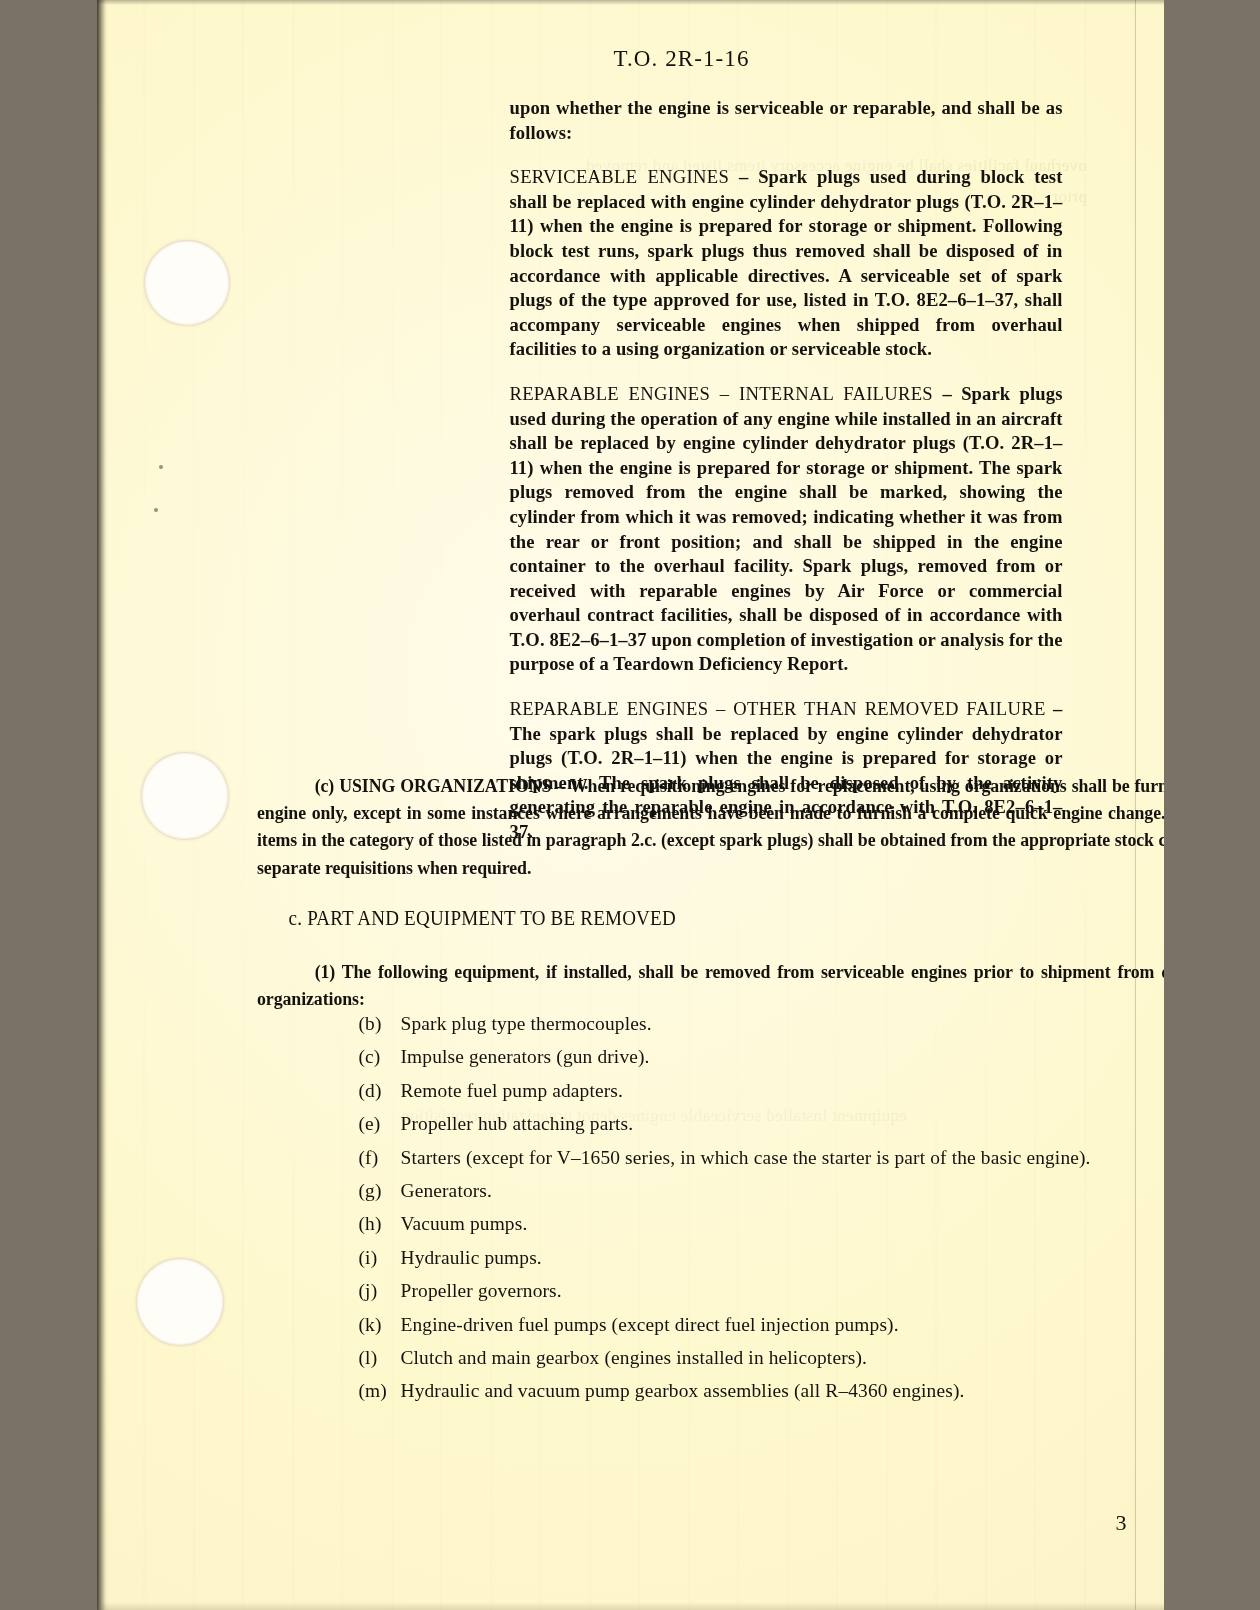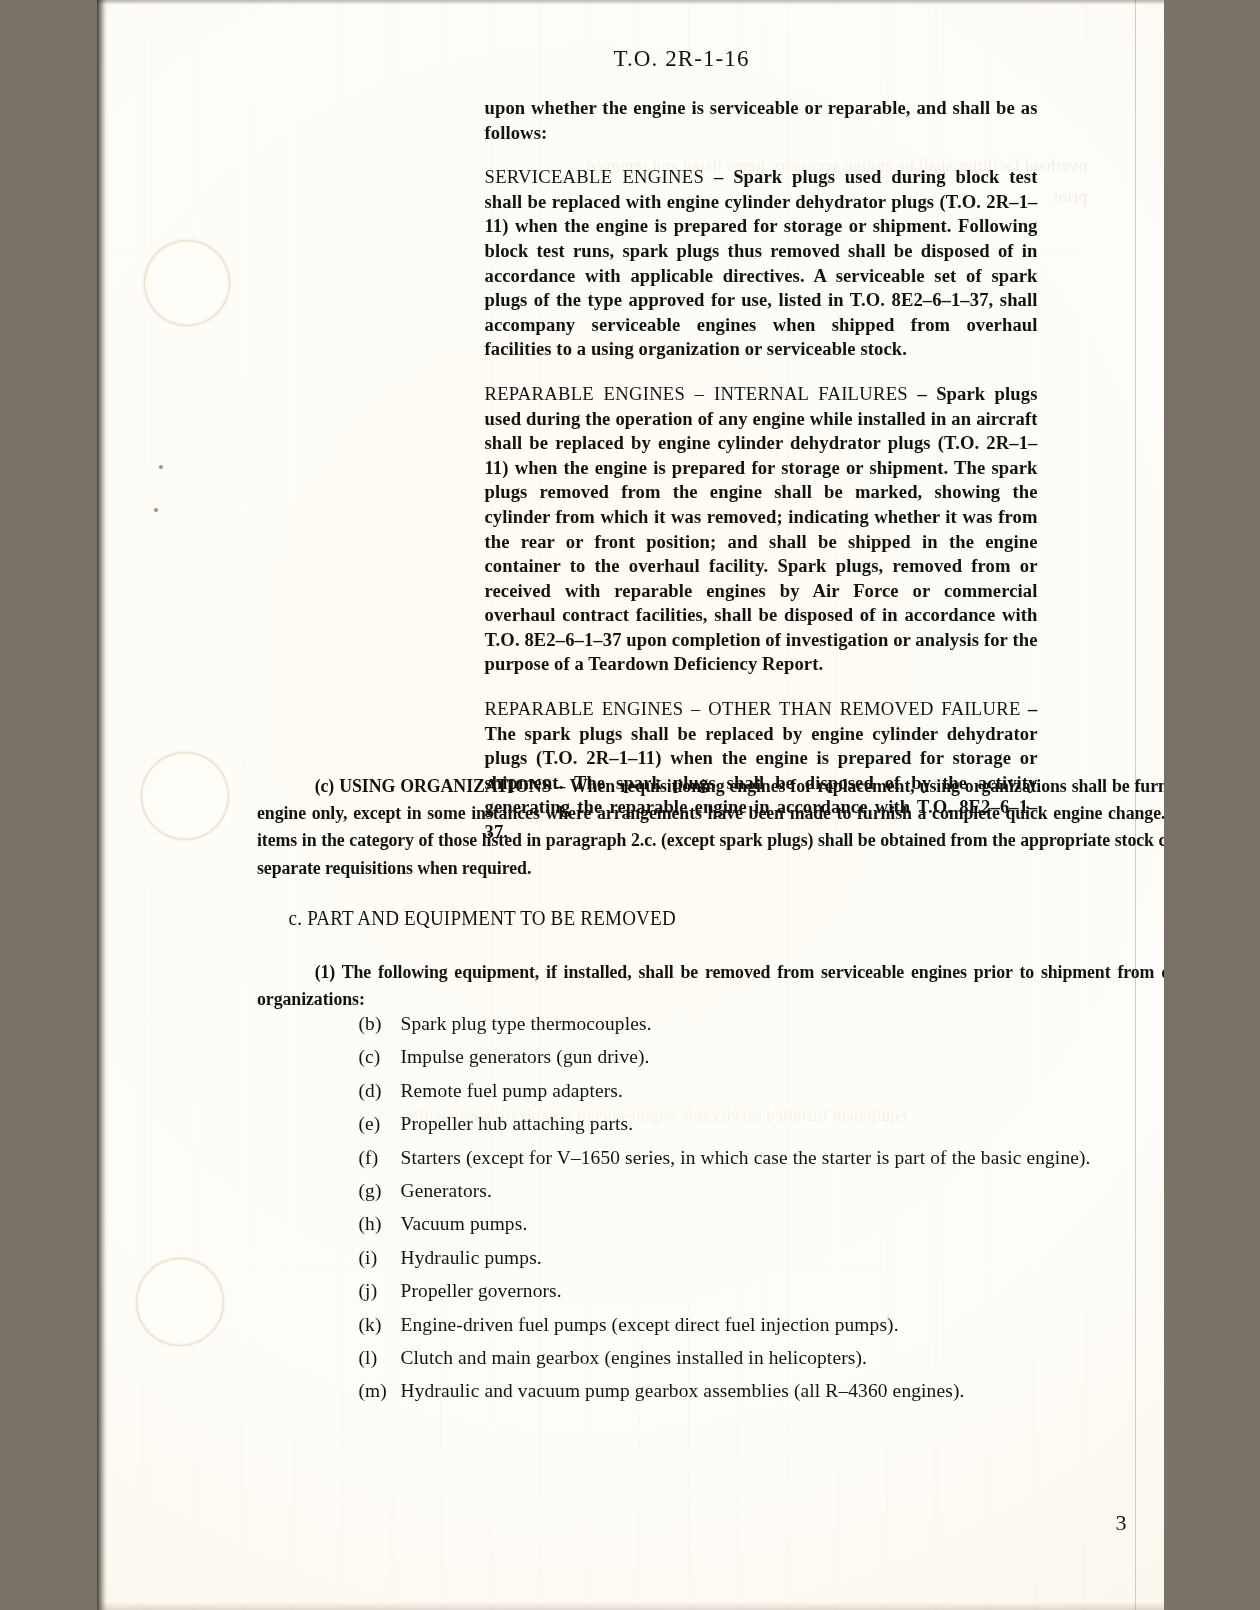--- a/index.html
+++ b/index.html
@@ -7,21 +7,21 @@
     margin: 0;
     padding: 0;
     background: #7a7266;
   }
 
   .page {
     position: relative;
     width: 1067px;
     height: 1610px;
     margin: 0 auto;
-    background: #ffffff;
+    background: #fef9c3;
     overflow: hidden;
     font-family: "Liberation Serif", "DejaVu Serif", serif;
     color: #14120e;
     box-sizing: border-box;
   }
 
   
   .paper-tint {
     position: absolute;
     inset: 0;
@@ -144,21 +144,21 @@
     width: 1170px;
     text-align: center;
     font-size: 23px;
     letter-spacing: 1.1px;
     font-family: "Liberation Serif", serif;
   }
 
   
   .narrow-col {
     position: absolute;
-    left: 388px;
+    left: 413px;
     top: 96px;
     width: 553px;
   }
 
   .narrow-col p {
     margin: 0 0 20px 0;
     font-size: 18.6px;
     line-height: 24.6px;
     text-align: justify;
     text-justify: inter-word;

